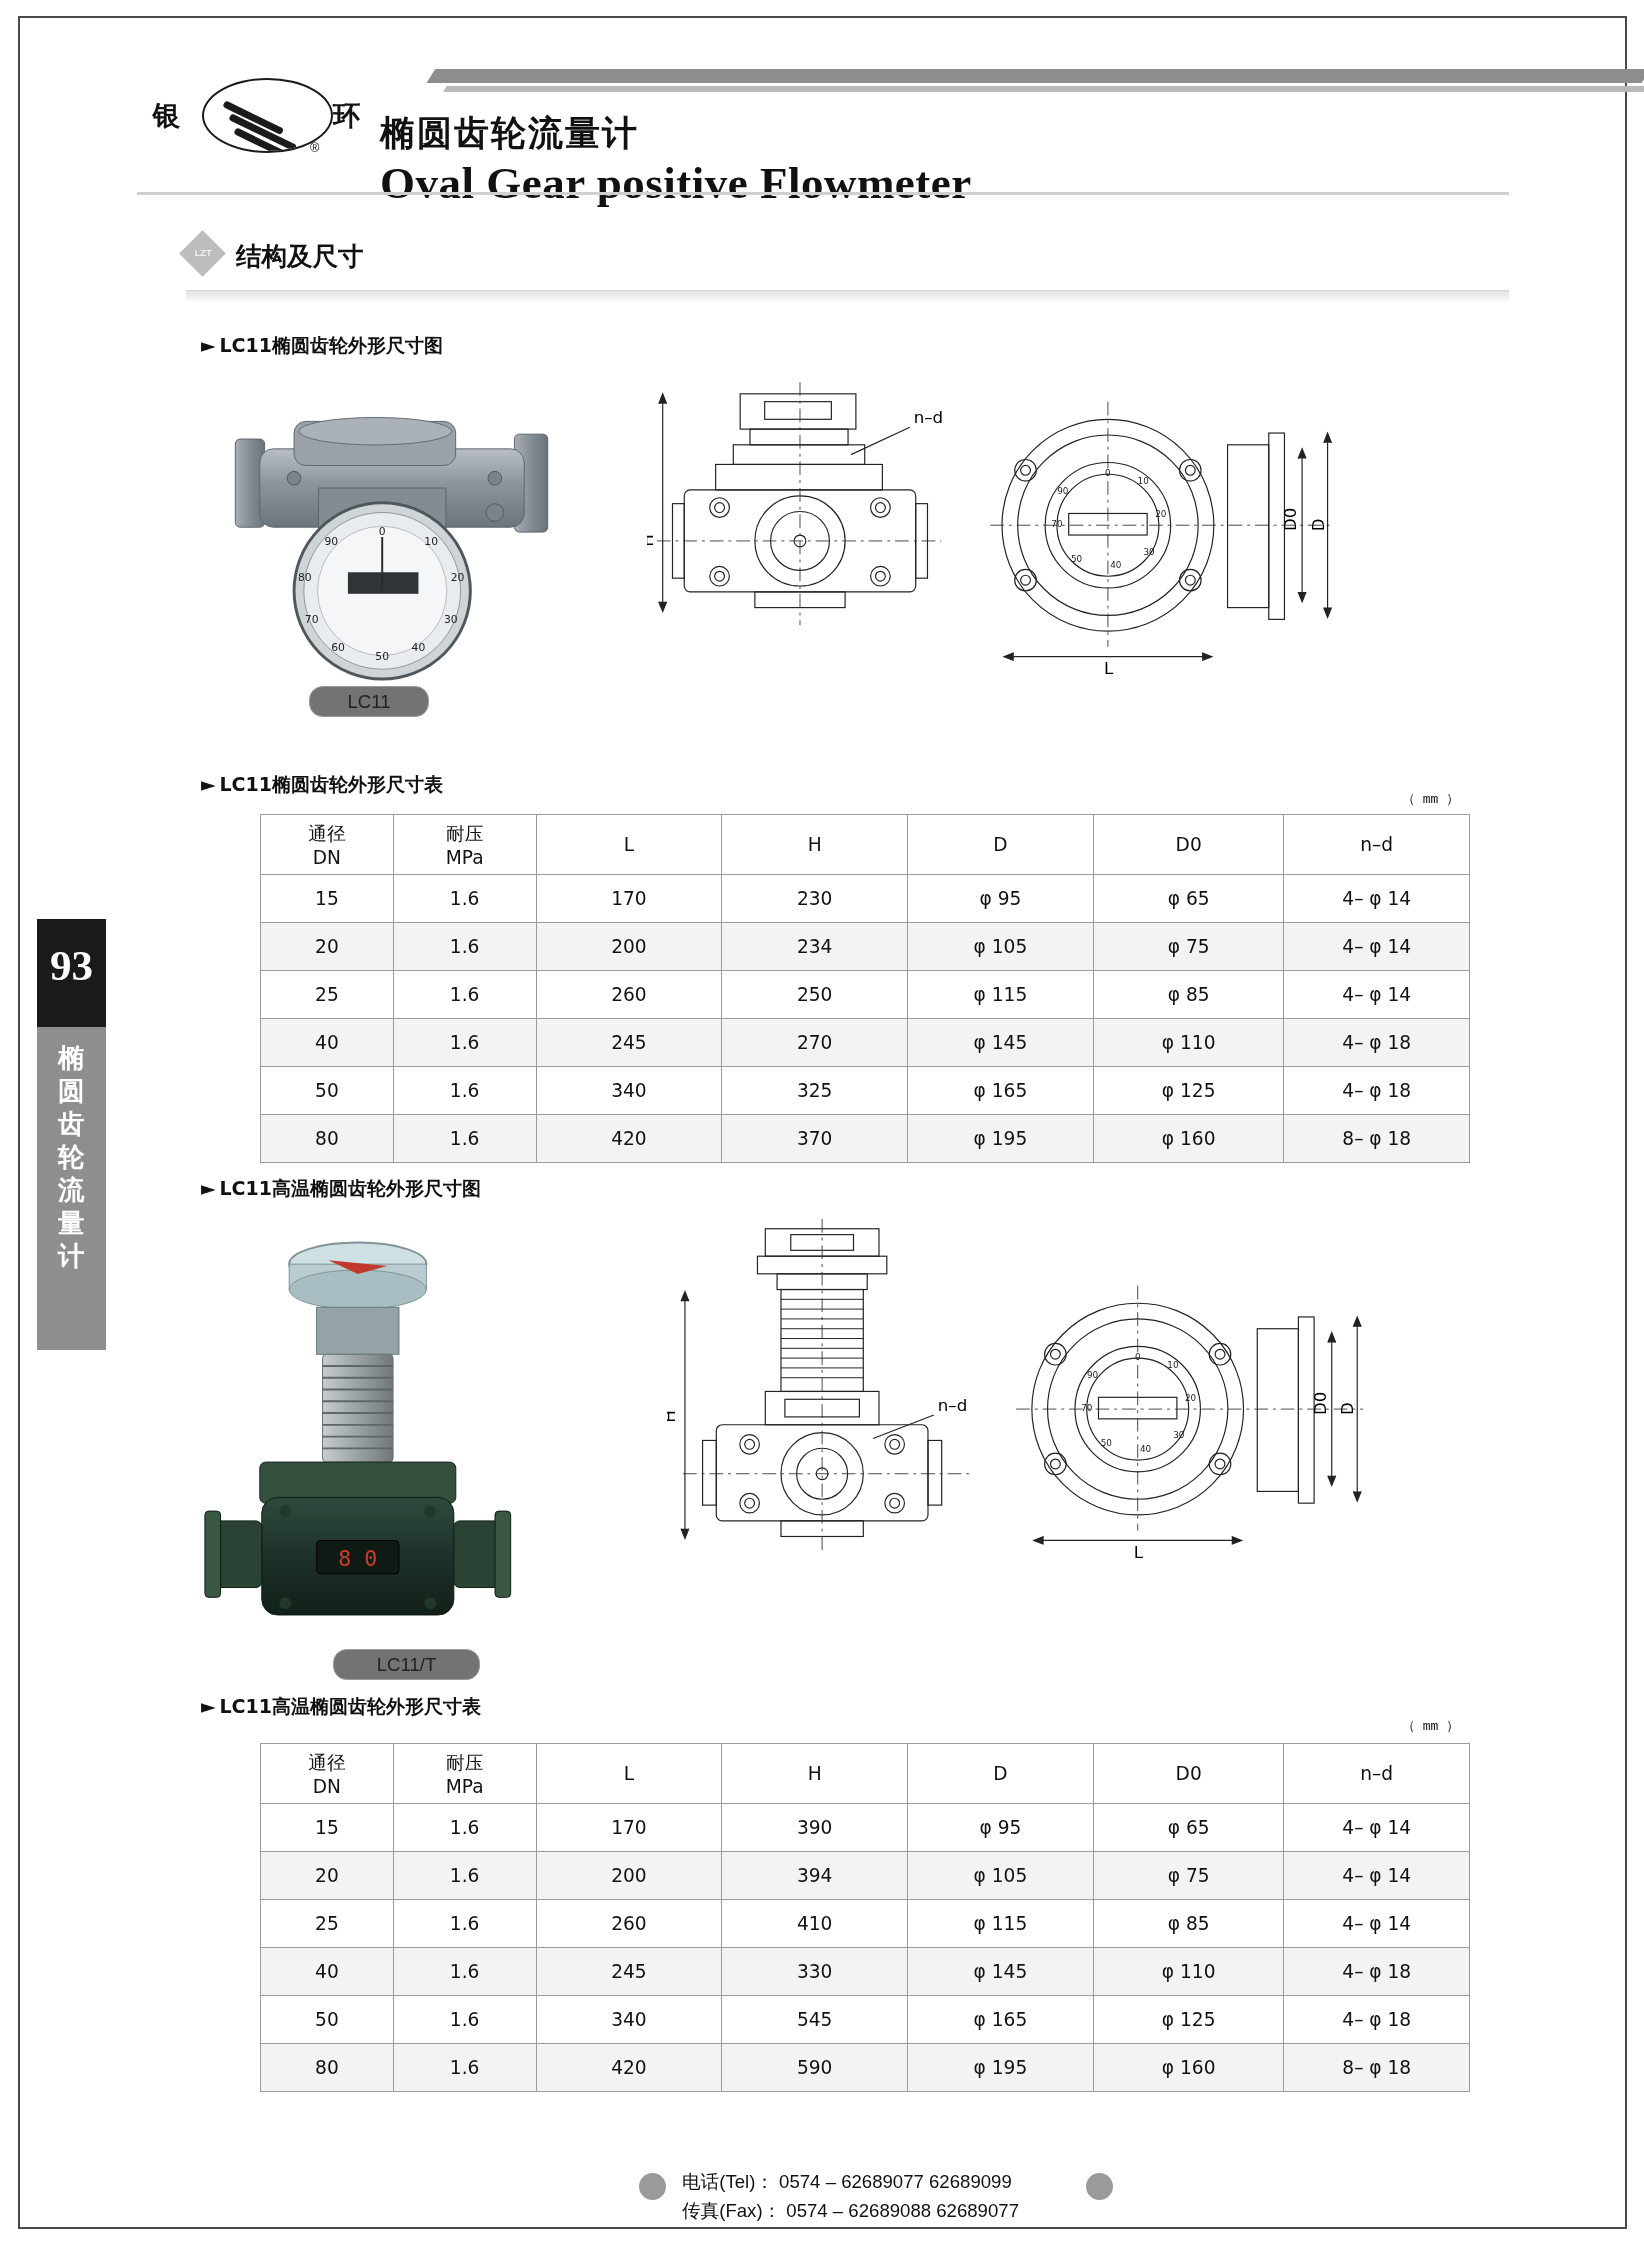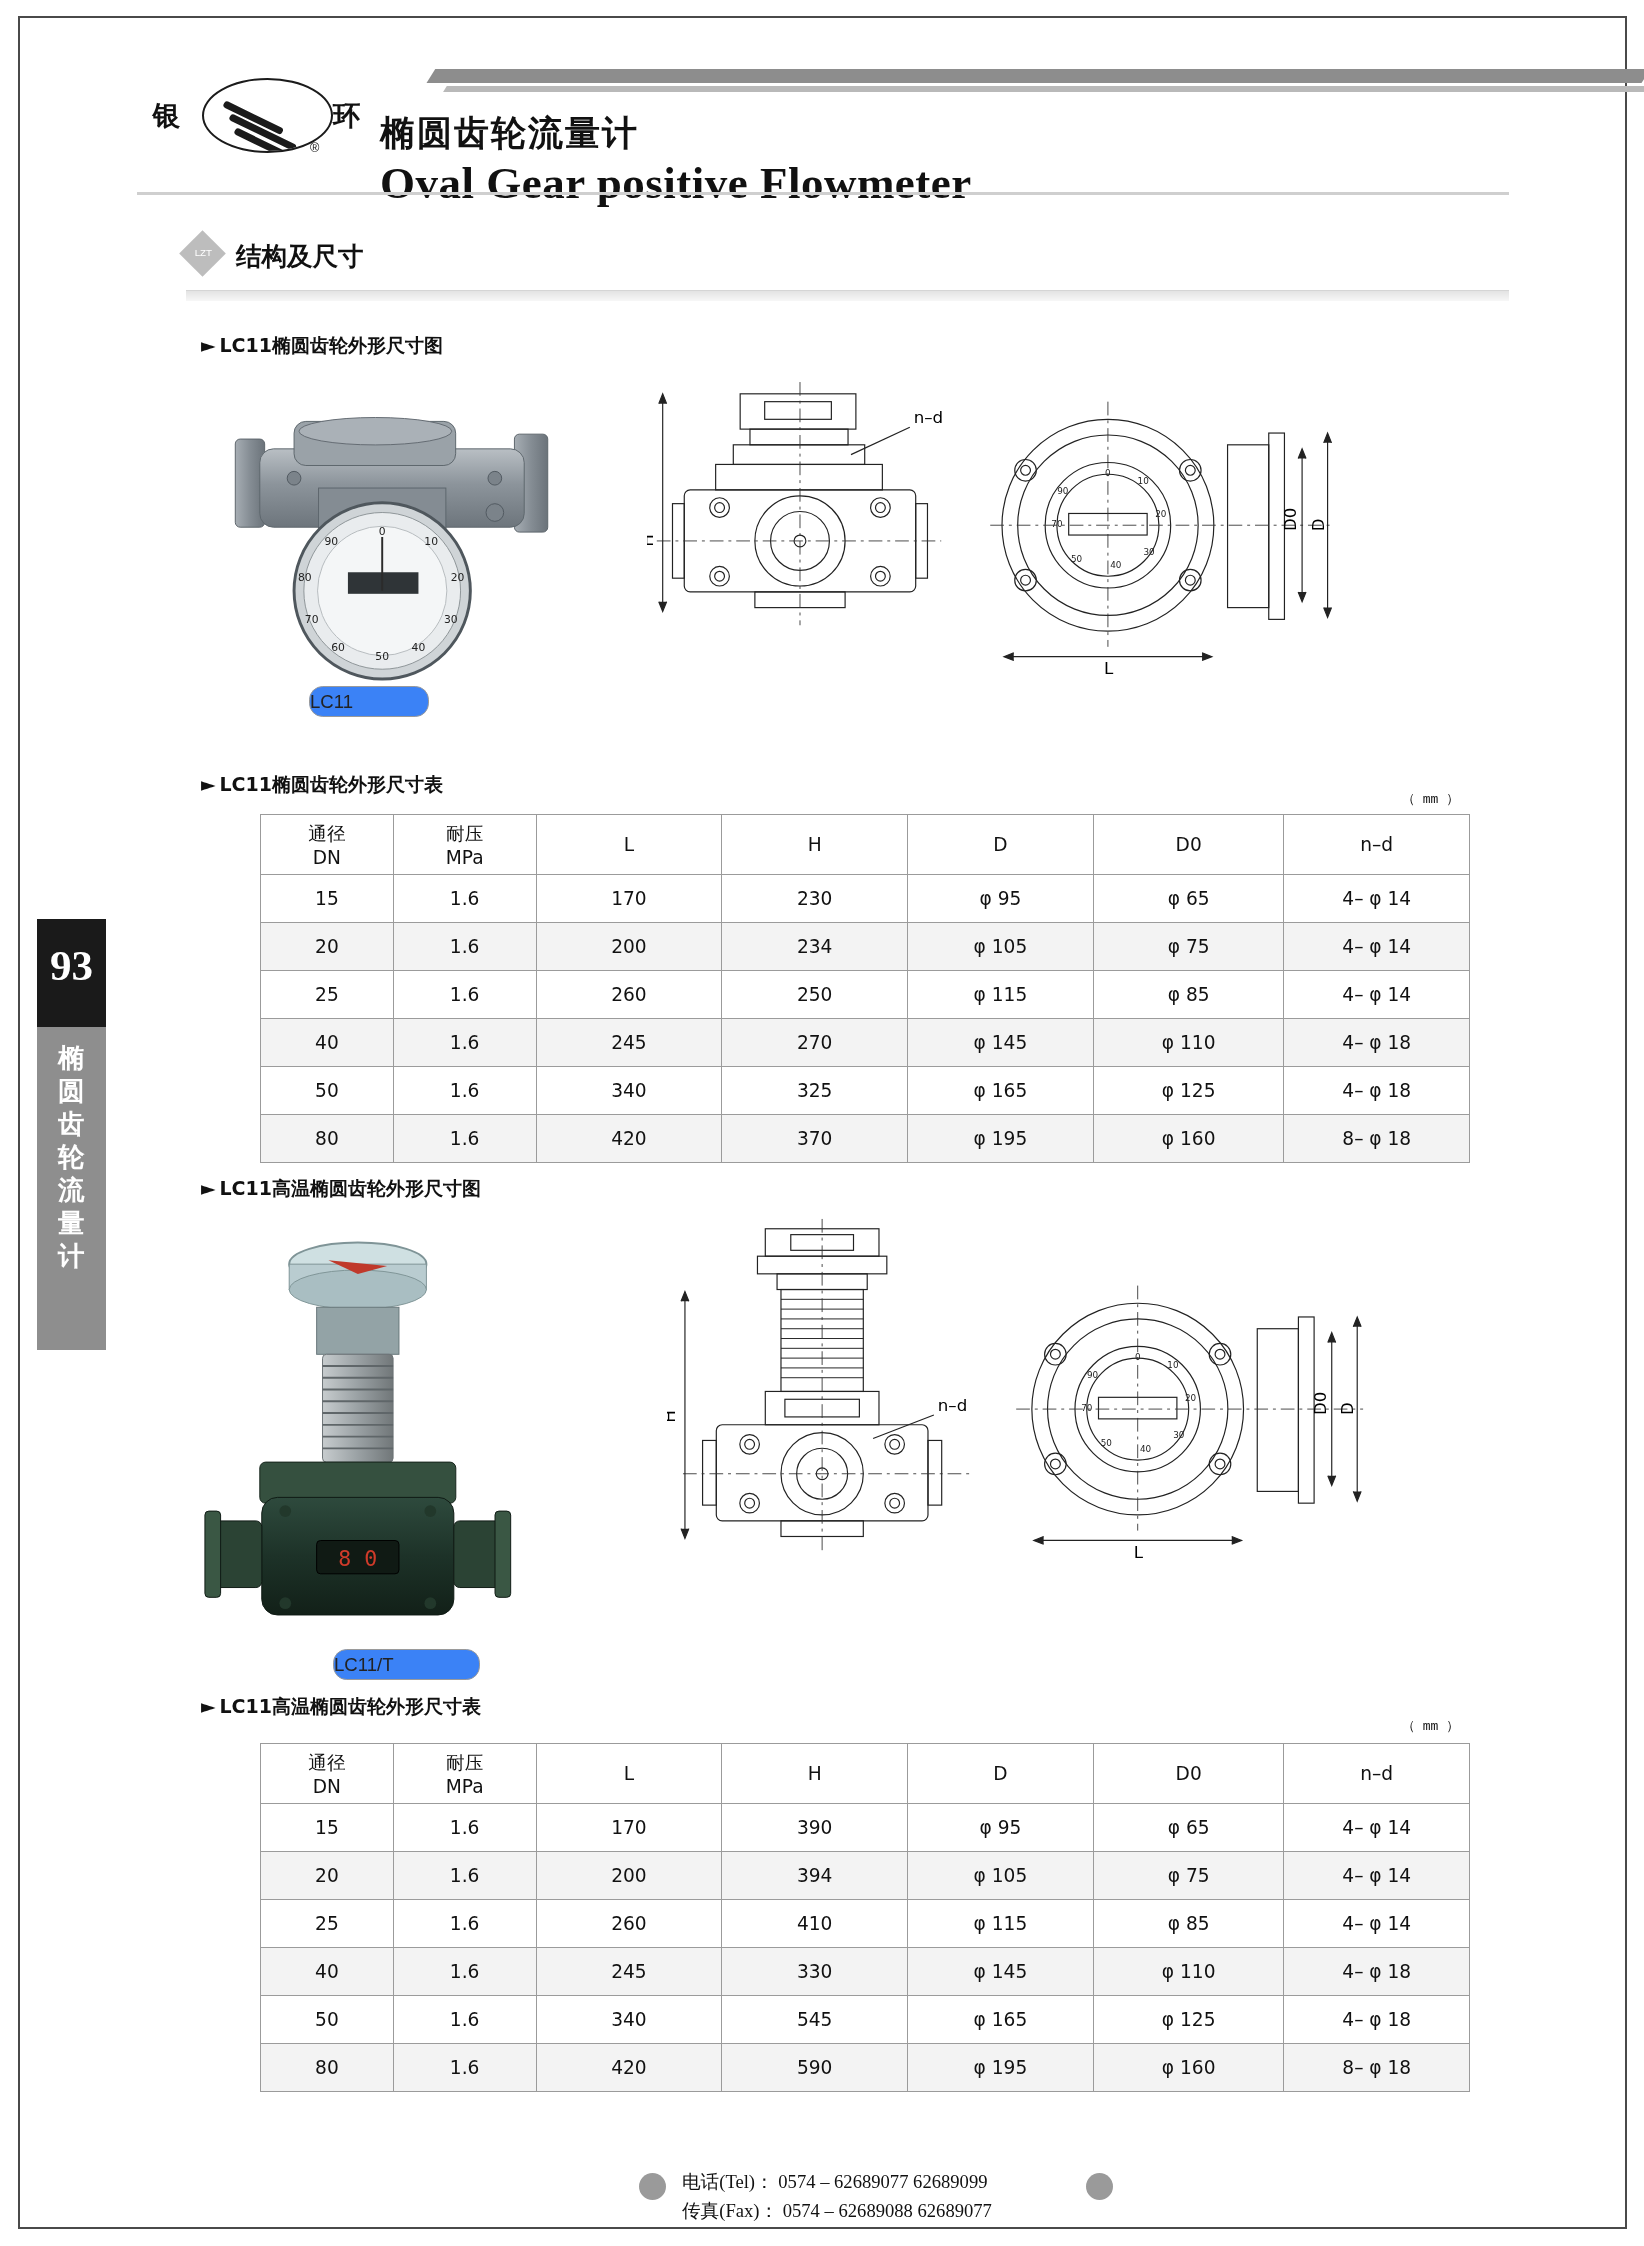--- a/index.html
+++ b/index.html
@@ -39,37 +39,37 @@
   .side-num span{position:absolute;left:0;top:21.6px;width:69px;text-align:center;color:#fff;font-size:43px;font-weight:bold;font-family:"Liberation Serif",serif;}
   .side-tab{position:absolute;left:37px;top:1027px;width:69px;height:323px;background:#8e8e8e;}
   .side-tab span{position:absolute;left:13.7px;top:13.7px;width:41px;color:#fff;font-size:26.5px;font-weight:bold;line-height:33px;font-family:"DejaVu Sans",sans-serif;text-align:center;}
 
   
   .sub-head{position:absolute;font-size:19px;font-weight:bold;font-family:"DejaVu Sans",sans-serif;}
   .sub-head .arrow{color:#111;margin-right:3.9px;}
 
   
   .photo{position:absolute;background:#ffffff;}
-  .cap-pill{position:absolute;border:1px solid #9a9a9a;border-radius:13.7px;background:#3b82f6;font-size:18.6px;color:#222;line-height:29px;height:29px;}
+  .cap-pill{position:absolute;border:1px solid #9a9a9a;border-radius:13.7px;background:#737373;font-size:18.6px;color:#222;text-align:center;line-height:29px;height:29px;}
 
   
   .drawing{position:absolute;}
 
   
   table.dim{position:absolute;border-collapse:collapse;font-family:"DejaVu Sans",sans-serif;}
   table.dim th,table.dim td{border:1px solid #9b9b9b;text-align:center;font-size:18.6px;color:#111;}
   table.dim th{height:57px;font-weight:normal;background:#ffffff;}
   table.dim td{height:45px;background:#ffffff;}
   table.dim tr.alt td{background:#f3f3f3;}
   .unit{position:absolute;font-size:13px;font-family:Liberation Mono, monospace;}
 
   
   .footer{position:absolute;left:0;top:2147px;width:1645px;height:88px;}
   .fdot{position:absolute;width:27.4px;height:27.4px;border-radius:50%;background:#9a9a9a;}
-  .ftext{position:absolute;font-size:18.6px;font-family:Liberation Serif, serif;line-height:29px;}
+  .ftext{position:absolute;font-size:18.6px;font-family:Liberation Sans, sans-serif;line-height:29px;}
 
   svg{display:block;}
 </style>
 </head>
 <body>
 
 <div class="page">
   <div class="page-border"></div>
 
   <div class="header">

